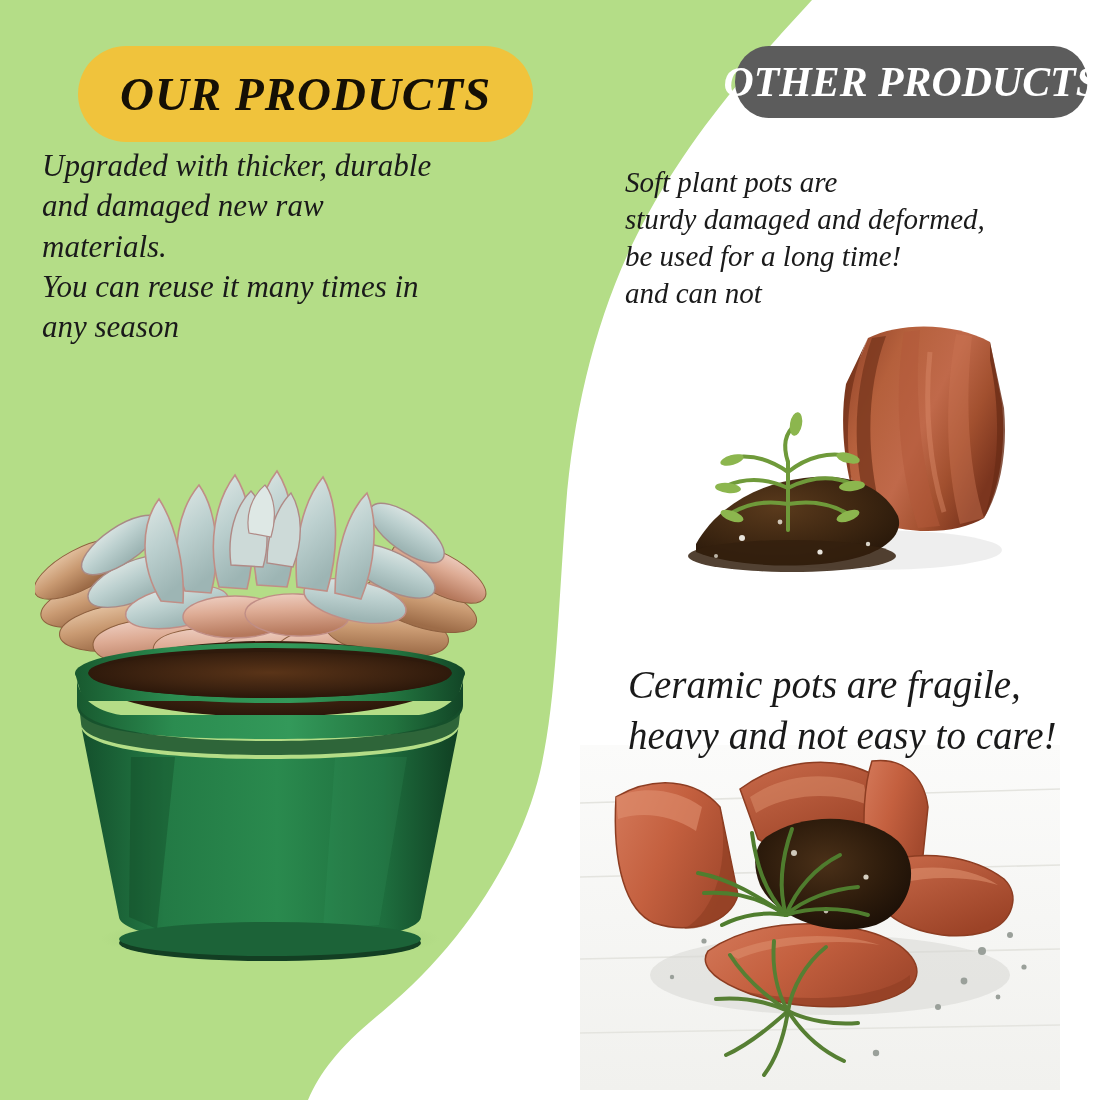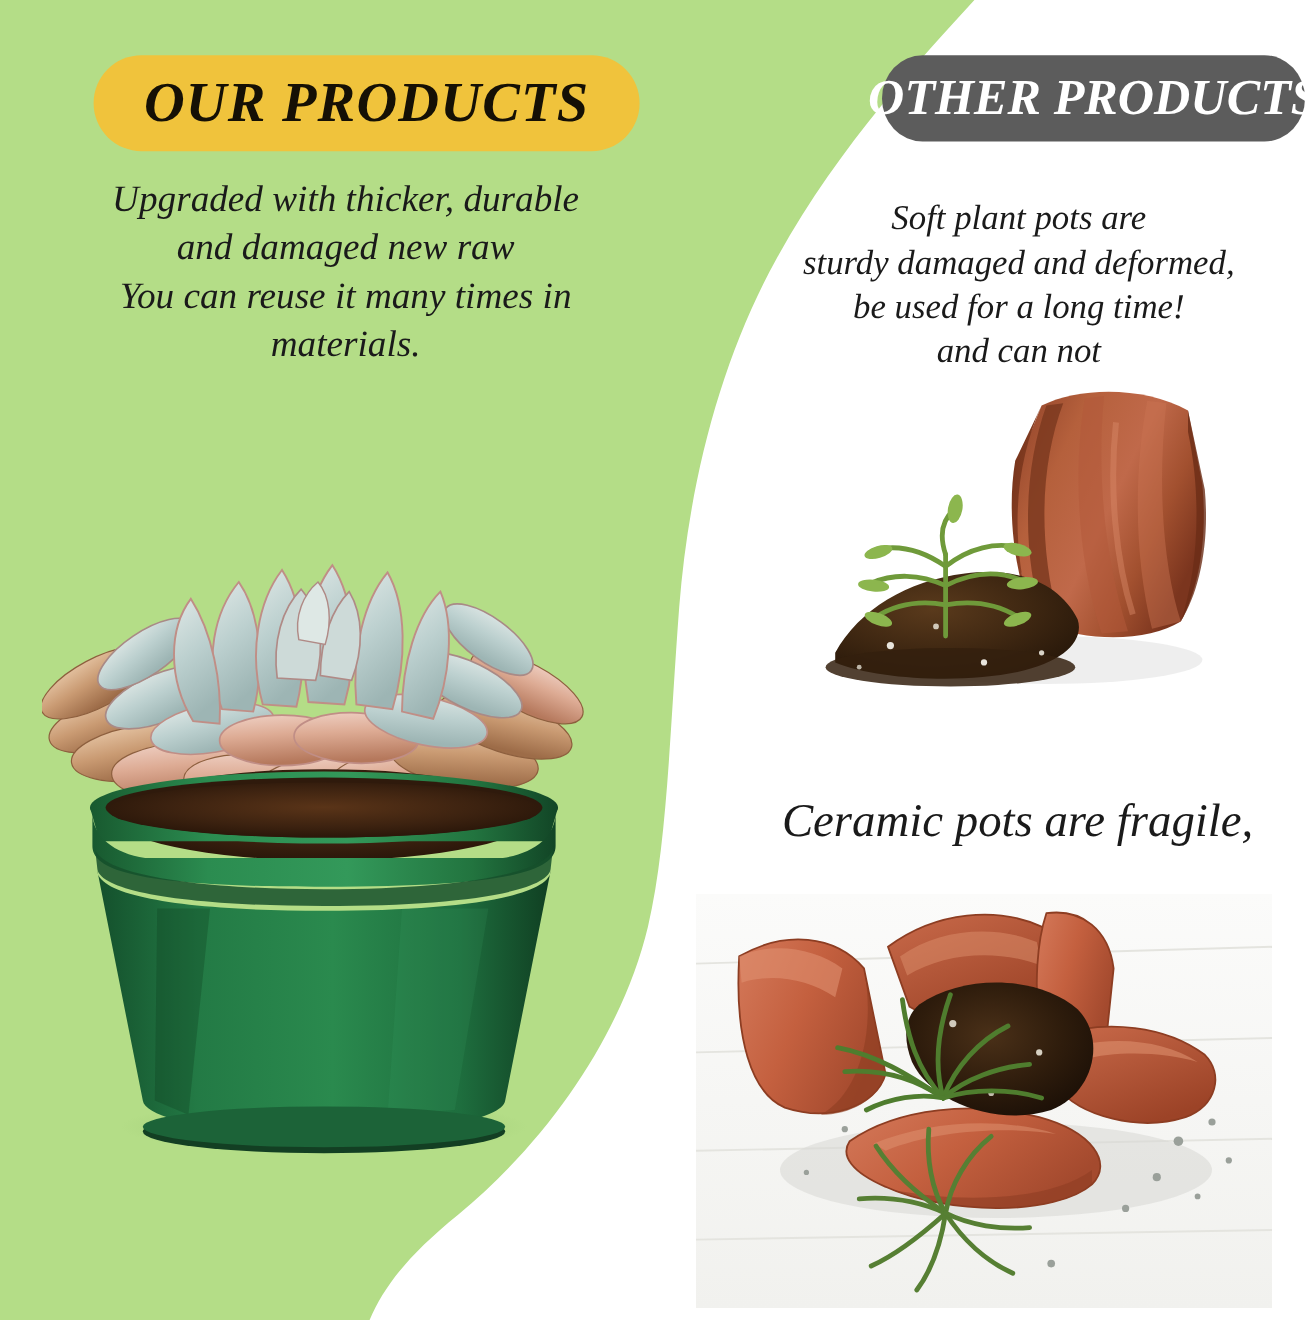--- a/index.html
+++ b/index.html
@@ -26,21 +26,21 @@
     align-items:center;
     justify-content:center;
     border-radius:999px;
     font-weight:bold;
     font-style:italic;
     letter-spacing:.5px;
     white-space:nowrap;
   }
   #our-pill{
     left:78px; top:46px;
-    width:455px; height:80px;
+    width:455px; height:96px;
     background:#f0c33c;
     color:#151005;
     font-size:47px;
     letter-spacing:1px;
   }
   #other-pill{
     left:735px; top:46px;
     width:375px; height:72px;
     background:#5c5c5c;
     color:#ffffff;
@@ -49,21 +49,21 @@
     transform:scaleX(.94);
     transform-origin:left center;
   }
   #other-pill .pill-text{transform:scaleX(1.06);}
 
   
   .copy{
     position:absolute;
     font-style:italic;
     color:#1a1a1a;
-    text-align:center;
+    text-align:left;
     line-height:1.30;
   }
   #left-copy{
     left:42px; top:146px;
     width:492px;
     font-size:31px;
   }
   #right-copy-1{
     left:625px; top:164px;
     width:448px;
@@ -373,32 +373,34 @@
     </g>
   </svg>
 
   <div class="pill" id="our-pill">
     <span class="pill-text">OUR PRODUCTS</span>
   </div>
 
   <div class="copy" id="left-copy">
     <span class="ln">Upgraded with thicker, durable</span>
     <span class="ln">and damaged new raw</span>
+    <span class="ln">materials.</span>
     <span class="ln">You can reuse it many times in</span>
-    <span class="ln">materials.</span>
+    <span class="ln">any season</span>
   </div>
 
   <div class="pill" id="other-pill">
     <span class="pill-text">OTHER PRODUCTS</span>
   </div>
 
   <div class="copy" id="right-copy-1">
     <span class="ln">Soft plant pots are</span>
     <span class="ln">sturdy damaged and deformed,</span>
     <span class="ln">be used for a long time!</span>
     <span class="ln">and can not</span>
   </div>
 
   <div class="copy" id="right-copy-2">
     <span class="ln">Ceramic pots are fragile,</span>
+    <span class="ln">heavy and not easy to care!</span>
   </div>
 
 </div>
 
 </body></html>

